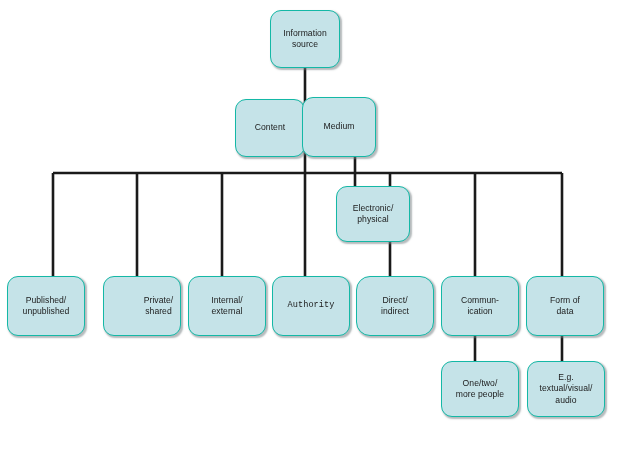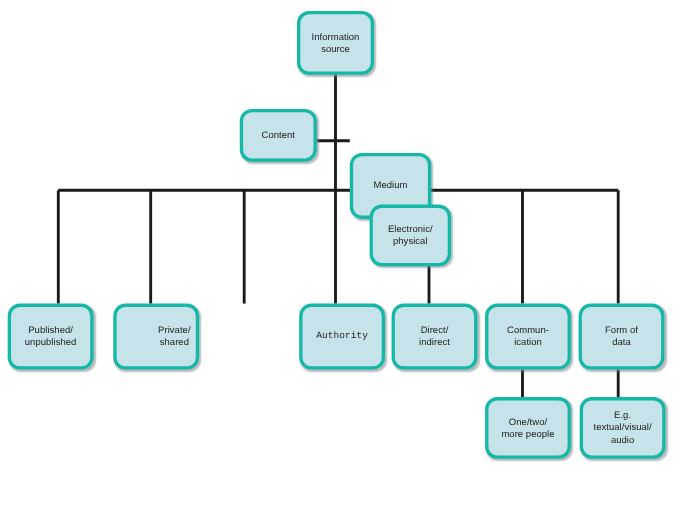--- a/index.html
+++ b/index.html
@@ -29,44 +29,44 @@
     z-index: 1;
   }
   .node {
     position: absolute;
     z-index: 2;
     box-sizing: border-box;
     display: flex;
     align-items: center;
     justify-content: center;
     text-align: center;
-    border: 3px solid #14b8a6;
+    border: 1px solid #14b8a6;
     border-radius: 11px;
     background: #c5e3e8;
     color: #1b1b1b;
     font-size: 8.6px;
     line-height: 1.32;
     letter-spacing: 0.05px;
     box-shadow: 1.5px 1.5px 1.6px rgba(120,130,133,0.55);
   }
   .node .label {
     padding: 0 4px;
     white-space: pre-line;
   }
   
   .n-root   { left: 270px; top: 10px;  width: 70px;  height: 58px; }
-  .n-content{ left: 218px; top: 99px;  width: 70px;  height: 48px; }
-  .n-medium { left: 318px; top: 97px;  width: 74px;  height: 60px; margin-top: 42px; }
+  .n-content{ left: 235px; top: 99px;  width: 70px;  height: 58px; }
+  .n-medium { left: 302px; top: 97px;  width: 74px;  height: 60px; }
   .n-elec   { left: 318px; top: 186px; width: 74px;  height: 56px; margin-left: 18px; }
   .n-l3     { top: 276px; width: 78px; height: 60px; }
   .n-l3a    { left: 7px;  }
   .n-l3b    { left: 103px; padding-left: 33px; }
   .n-l3c    { left: 188px; }
   .n-l3d    { left: 272px; font-family: Liberation Mono, monospace; }
-  .n-l3e    { left: 356px; }
+  .n-l3e    { left: 356px; border-radius: 14px; }
   .n-l3f    { left: 441px; }
   .n-l3g    { left: 526px; }
   .n-l4     { top: 361px; width: 78px; height: 56px; }
   .n-l4a    { left: 441px; }
   .n-l4b    { left: 527px; border-radius: 11px; }
 </style>
 </head>
 <body>
 
 <div id="canvas">
@@ -115,20 +115,24 @@
   <div class="node n-l3 n-l3a">
     <span class="label">Published/
 unpublished</span>
   </div>
 
   <div class="node n-l3 n-l3b">
     <span class="label">Private/
 shared</span>
   </div>
 
+  <div class="node n-l3 n-l3c">
+    <span class="label">Internal/
+external</span>
+  </div>
 
   <div class="node n-l3 n-l3d">
     <span class="label">Authority</span>
   </div>
 
   <div class="node n-l3 n-l3e">
     <span class="label">Direct/
 indirect</span>
   </div>
 

